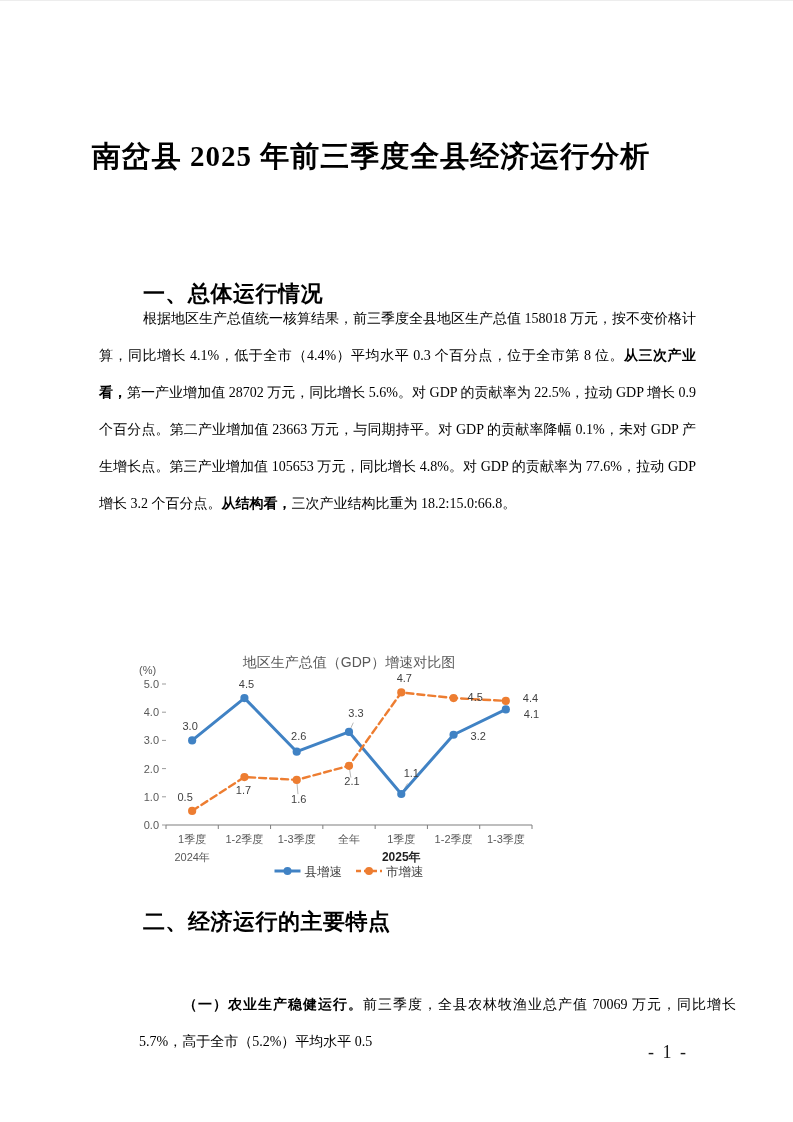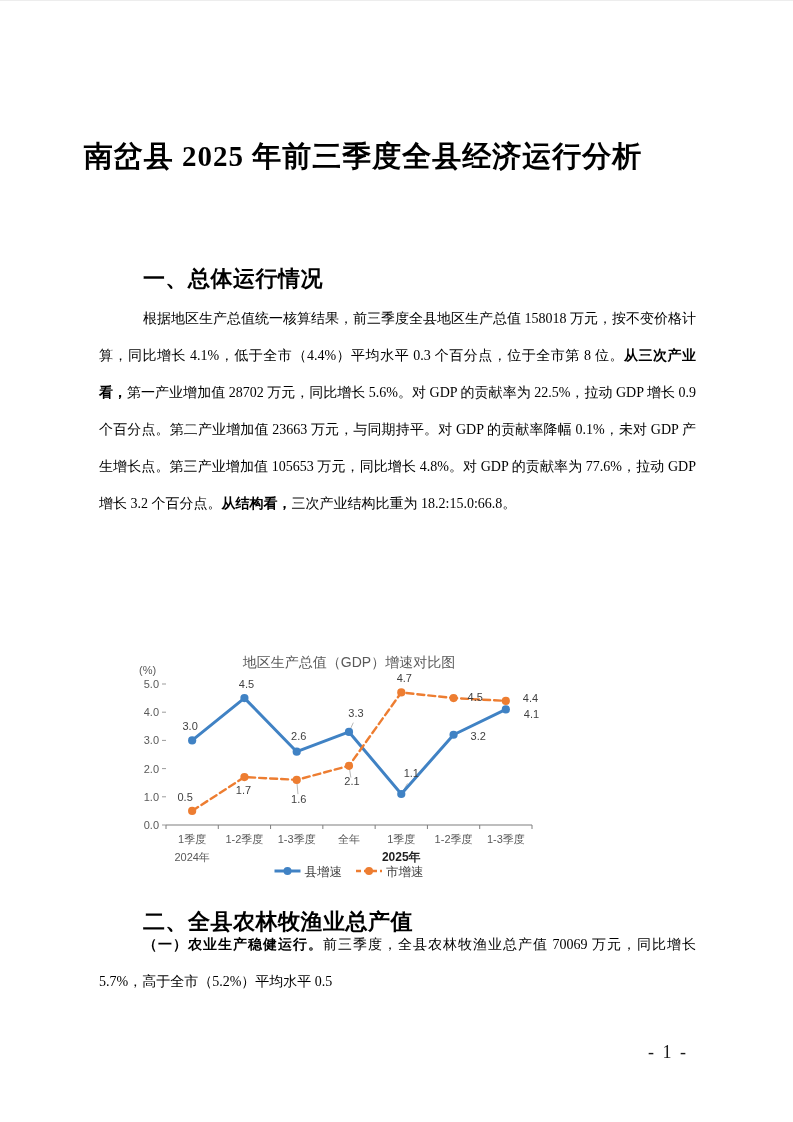--- a/index.html
+++ b/index.html
@@ -4,39 +4,40 @@
 <style>
   html,body { margin:0; padding:0; background:#ffffff; }
   body { width:793px; height:1122px; font-family:"Liberation Serif", serif; color:#000; }
   .page { position:relative; width:793px; height:1122px; background:#fff; overflow:hidden; border-top:1px solid #ededed; }
 
   .doc-title {
     position:absolute; top:136px; left:0; width:726px;
     text-align:center; font-size:29px; font-weight:bold;
     font-family:"Liberation Serif", serif; letter-spacing:1px;
     white-space:nowrap;
+    padding-left:8px;
   }
 
   .sec-heading {
     position:absolute; left:143px;
     font-size:22px; font-weight:bold;
     font-family:"Liberation Sans", sans-serif;
     letter-spacing:0.5px; white-space:nowrap;
   }
-  #sec1-heading { top:263px; }
+  #sec1-heading { top:278px; }
   #sec2-heading { top:906px; }
 
   .para {
     position:absolute; left:99px; width:597px;
     font-size:14px; line-height:37px;
     text-align:justify; text-indent:44px;
     font-family:"Liberation Serif", serif;
   }
   #para1 { top:299px; }
-  #para2 { top:925px; }
+  #para2 { top:985px;margin-left:40px; }
   .para .b { font-weight:bold; }
 
   #chart { position:absolute; left:133px; top:646px; width:436px; height:244px; }
 
   .page-num {
     position:absolute; top:1041px; left:608px; width:120px;
     text-align:center; font-size:18px; color:#1a1a1a;
     font-family:"Liberation Serif", serif; letter-spacing:2px;
   }
 </style>
@@ -119,18 +120,18 @@
       <text x="334.57142857142856" y="54.099999999999994" text-anchor="start" font-size="11" fill="#3f3f3f" font-family="&quot;Liberation Sans&quot;, sans-serif">4.5</text>
       <text x="389.85714285714283" y="54.91999999999999" text-anchor="start" font-size="11" fill="#3f3f3f" font-family="&quot;Liberation Sans&quot;, sans-serif">4.4</text>
       <line x1="141.5" y1="224" x2="167.5" y2="224" stroke="#4082C4" stroke-width="3"></line>
       <circle cx="154.5" cy="224" r="4" fill="#4082C4"></circle>
       <text x="171.5" y="228.5" font-size="12.5" fill="#404040" font-family="&quot;Liberation Sans&quot;, sans-serif">县增速</text>
       <line x1="223" y1="224" x2="249" y2="224" stroke="#ED7D31" stroke-width="2.4" stroke-dasharray="5 3"></line>
       <circle cx="236" cy="224" r="4" fill="#ED7D31"></circle>
       <text x="253" y="228.5" font-size="12.5" fill="#404040" font-family="&quot;Liberation Sans&quot;, sans-serif">市增速</text>
     </svg>
 
-  <div class="sec-heading" id="sec2-heading">二、全县农林牧渔业总产值</div>
+  <div class="sec-heading" id="sec2-heading">二、经济运行的主要特点</div>
 
   <div class="para" id="para2"><span class="b">（一）农业生产稳健运行。</span><span>前三季度，全县农林牧渔业总产值 70069 万元，同比增长 5.7%，高于全市（5.2%）平均水平 0.5</span></div>
 
   <div class="page-num">- 1 -</div>
 </div>
 
 </body></html>

